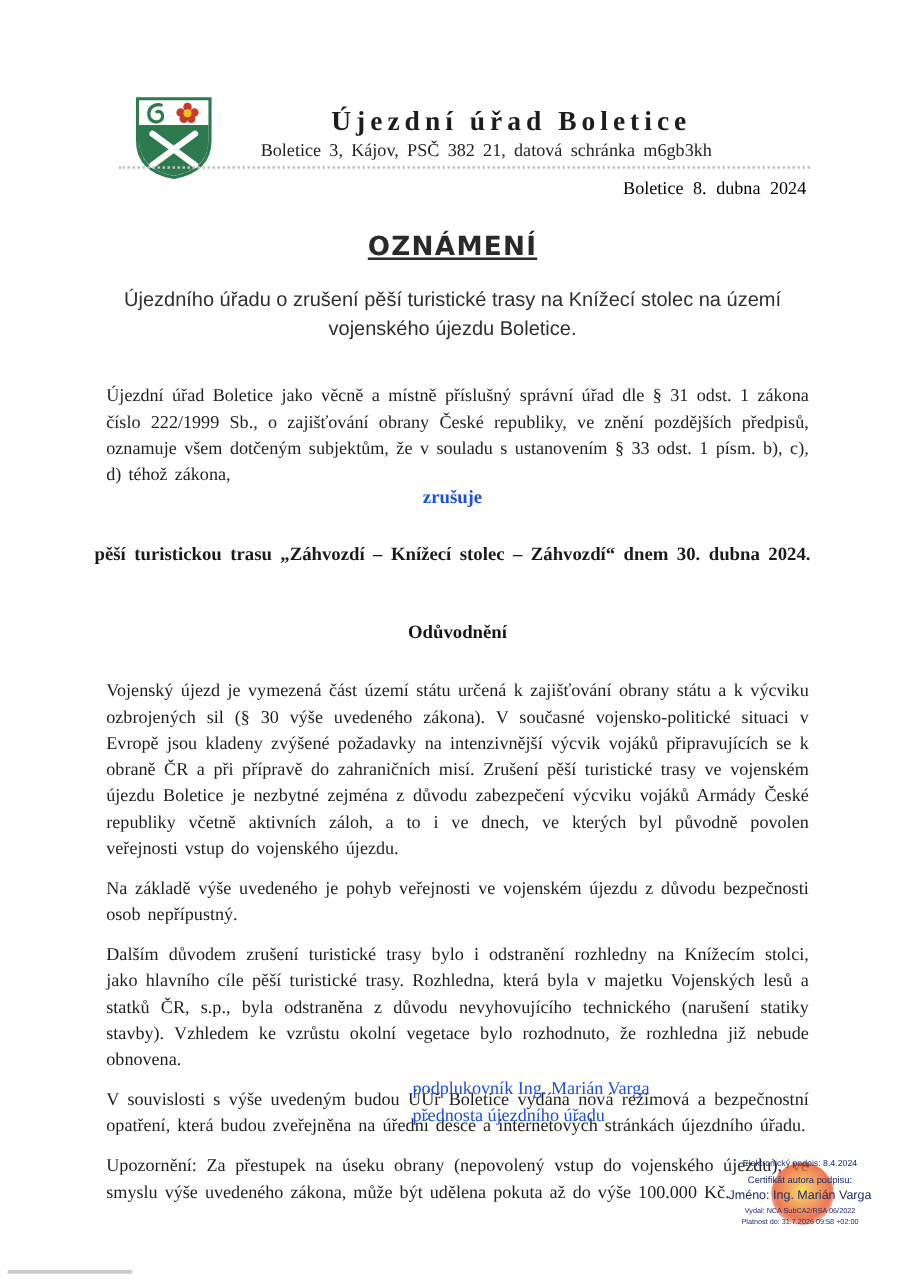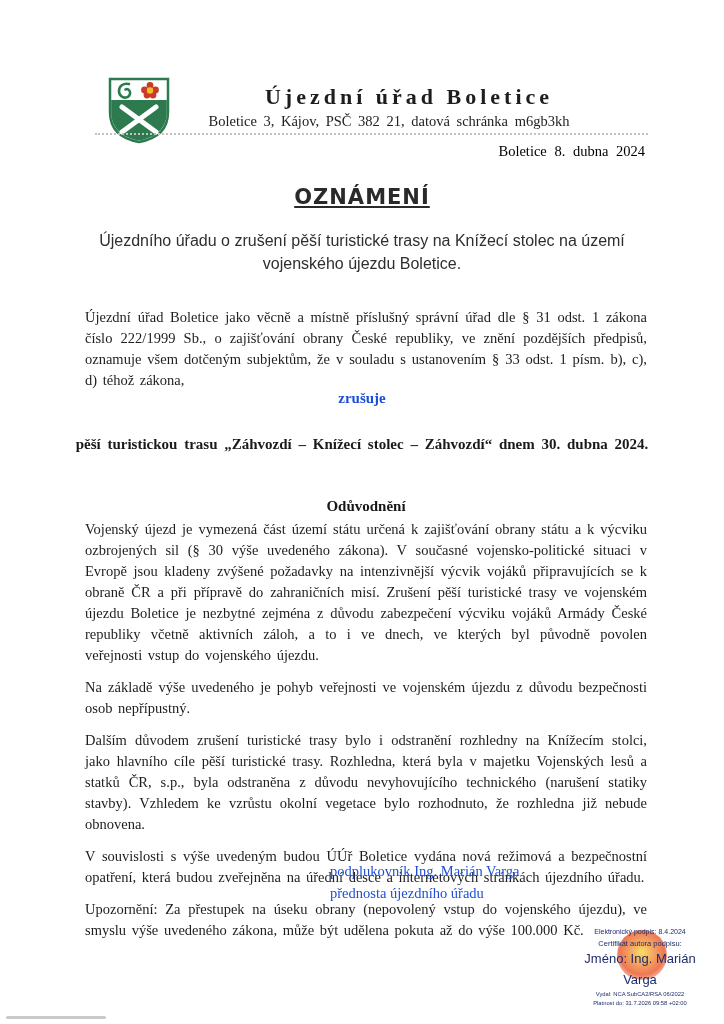--- a/index.html
+++ b/index.html
@@ -52,37 +52,37 @@
   .decision-word{
     position:absolute;left:0;top:390px;width:724px;text-align:center;
     font-weight:bold;font-size:15px;color:#1d4ed8;
   }
   .decision-line{
     position:absolute;left:60px;top:436px;width:604px;text-align:center;
     font-weight:bold;font-size:15px;word-spacing:3px;color:#1a1a1a;
   }
   .justification{top:498px;}
   .just-heading{
-    text-align:center;font-weight:bold;font-size:15px;margin:0 0 4px 0;color:#161616;
+    text-align:center;font-weight:bold;font-size:15px;margin:0 0 28px 0;color:#161616;
   }
   .justification .para{margin-bottom:11px;}
   
   .signature{
     position:absolute;left:330px;top:860px;width:330px;
     text-align:left;font-size:14.5px;line-height:22px;color:#1d4ed8;
   }
   
   .stamp{
     position:absolute;left:574px;top:927px;width:132px;
     text-align:center;color:#1e2d6b;line-height:1.55;
     font-family:Liberation Sans, sans-serif;
   }
   .stamp .s1{font-size:7px;}
   .stamp .s2{font-size:7.5px;}
-  .stamp .s3{font-size:13px;}
+  .stamp .s3{font-size:10px;}
   .stamp .s4{font-size:5.8px;}
   .stamp .s5{font-size:5.8px;}
   .seal{
     position:absolute;left:617px;top:930px;width:50px;height:50px;border-radius:50%;
     background:radial-gradient(circle at 50% 45%, #f8d63e 0%, #f2923a 30%, #e9562a 60%, rgba(233,86,42,0.25) 85%, rgba(233,86,42,0) 100%);
     opacity:.8;z-index:0;
   }
   .stamp-text{position:relative;z-index:1;}
   .scan-line{
     position:absolute;left:6px;top:1016px;width:100px;height:3px;

